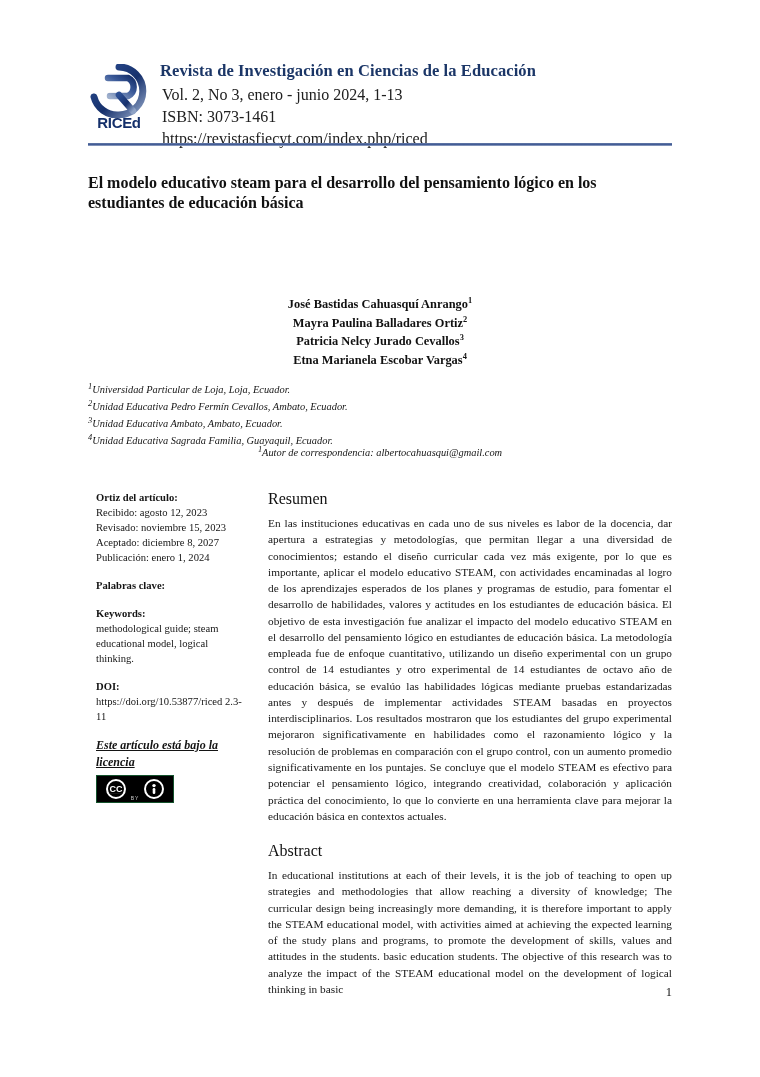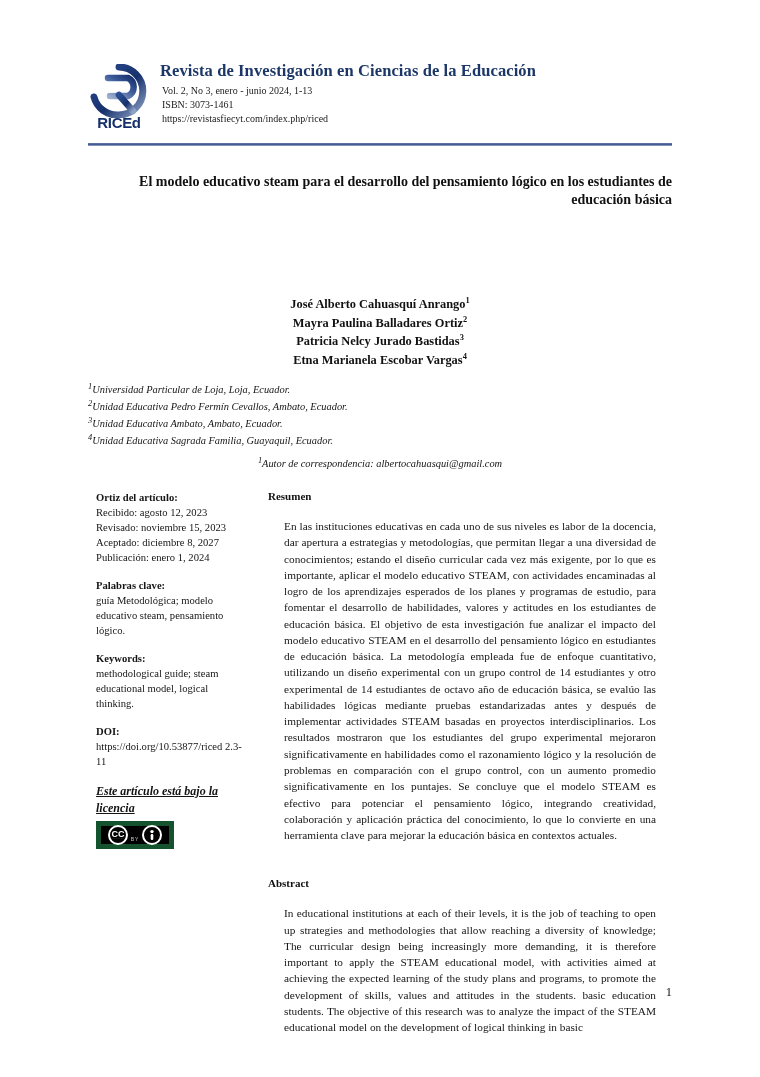--- a/index.html
+++ b/index.html
@@ -60,43 +60,43 @@
   }
   .journal-title {
     font-size: 16.5px;
     font-weight: bold;
     color: #1b3667;
     letter-spacing: 0.1px;
     line-height: 1.15;
     margin: 0 0 3px 0;
   }
   .journal-line {
-    font-size: 10px;
+    font-size: 16px;
     color: #202020;
     line-height: 1.38;
     margin: 0;
     padding-left: 2px;
   }
   .header-rule {
     position: absolute;
     left: 88px;
     top: 143px;
     width: 584px;
     height: 3px;
     background: linear-gradient(to bottom, #6d82ad 0%, #3a5490 45%, #9eadc9 100%);
   }
 
   
   .title-es {
     position: absolute;
     left: 88px;
     top: 173px;
     width: 584px;
-    text-align: right;
-    font-size: 14px;
+    text-align: left;
+    font-size: 16px;
     font-weight: bold;
     line-height: 1.28;
     color: #111;
   }
   .title-en {
     position: absolute;
     left: 92px;
     top: 232px;
     width: 576px;
     text-align: center;
@@ -131,21 +131,21 @@
   }
   .affil-line {
     font-size: 10.4px;
     font-style: italic;
     line-height: 1.5;
     color: #141414;
   }
   .correspondence {
     position: absolute;
     left: 88px;
-    top: 456px;
+    top: 445px;
     width: 584px;
     text-align: center;
     font-size: 10.4px;
     font-style: italic;
     color: #141414;
   }
 
   
   .sidebar {
     position: absolute;
@@ -168,21 +168,21 @@
     text-decoration: underline;
     color: #141414;
     margin-bottom: 4px;
     display: block;
     font-weight: bold;
   }
   .cc-badge {
     width: 78px;
     height: 28px;
     background: #000000;
-    border: 5px solid #14532d;
+    border: 1px solid #14532d;
     display: flex;
     align-items: center;
     justify-content: space-around;
     position: relative;
     box-sizing: border-box;
     text-decoration: underline;
   }
   .cc-circle {
     width: 20px;
     height: 20px;
@@ -209,31 +209,31 @@
     letter-spacing: 1px;
   }
 
   .abstracts {
     position: absolute;
     left: 268px;
     top: 490px;
     width: 404px;
   }
   .abs-head {
-    font-size: 11px;
-    font-weight: bold;
+    font-size: 16px;
+    font-weight: normal;
     margin: 0 0 7px 0;
     color: #111;
   }
   .abs-body {
     font-size: 11.3px;
     line-height: 1.44;
     text-align: justify;
     color: #161616;
-    margin: 16px;
+    margin: 0;
     hyphens: none;
   }
   .abs-gap { height: 18px; }
 
   .page-number {
     position: absolute;
     right: 88px;
     top: 985px;
     font-size: 12.5px;
     color: #111;
@@ -275,27 +275,27 @@
       <div class="journal-line">ISBN: 3073-1461</div>
       <div class="journal-line">https://revistasfiecyt.com/index.php/riced</div>
     </div>
   </div>
   <div class="header-rule"></div>
 
   <div class="title-es">El modelo educativo steam para el desarrollo del pensamiento lógico en los estudiantes de educación básica</div>
 
   <div class="authors">
     <div class="author-line">
-      <span>José Alberto Cahuasquí Anrango</span><span class="sup">1</span>
+      <span>José Bastidas Cahuasquí Anrango</span><span class="sup">1</span>
     </div>
     <div class="author-line">
       <span>Mayra Paulina Balladares Ortiz</span><span class="sup">2</span>
     </div>
     <div class="author-line">
-      <span>Patricia Nelcy Jurado Bastidas</span><span class="sup">3</span>
+      <span>Patricia Nelcy Jurado Cevallos</span><span class="sup">3</span>
     </div>
     <div class="author-line">
       <span>Etna Marianela Escobar Vargas</span><span class="sup">4</span>
     </div>
   </div>
 
   <div class="affiliations">
     <div class="affil-line">
       <span class="sup">1</span><span>Universidad Particular de Loja, Loja, Ecuador.</span>
     </div>
@@ -317,21 +317,20 @@
   <div class="sidebar">
     <div class="sb-head">Ortiz del artículo:</div>
     <div class="sb-line">Recibido: agosto 12, 2023</div>
     <div class="sb-line">Revisado: noviembre 15, 2023</div>
     <div class="sb-line">Aceptado: diciembre 8, 2027</div>
     <div class="sb-line">Publicación: enero 1, 2024</div>
 
     <div class="sb-gap"></div>
 
     <div class="sb-head">Palabras clave:</div>
-    <div class="sb-line">guía Metodológica; modelo educativo steam, pensamiento lógico.</div>
 
     <div class="sb-gap"></div>
 
     <div class="sb-head">Keywords:</div>
     <div class="sb-line">methodological guide; steam educational model, logical thinking.</div>
 
     <div class="sb-gap"></div>
 
     <div class="sb-head">DOI:</div>
     <div class="sb-line">https://doi.org/10.53877/riced 2.3-11</div>

